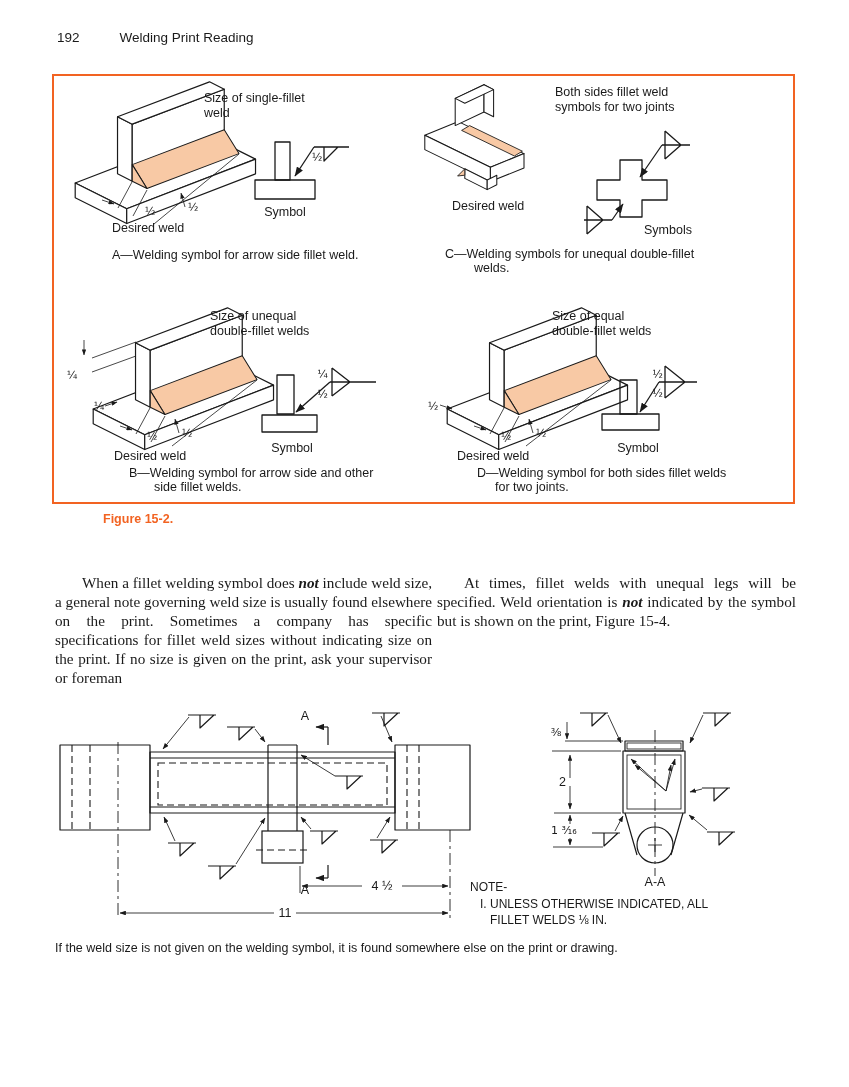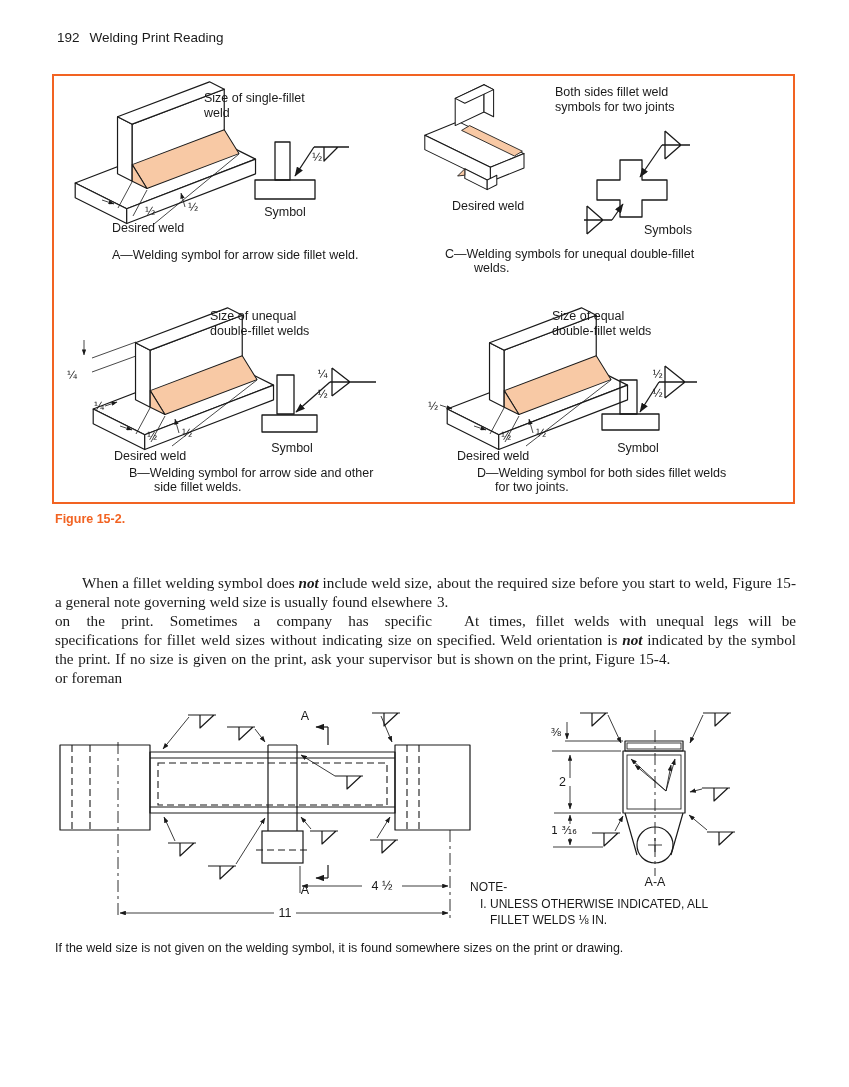--- a/index.html
+++ b/index.html
@@ -6,21 +6,21 @@
   html,body { background:#ffffff; }
   body {
     width:849px; height:1087px; position:relative; overflow:hidden;
     font-family:"Liberation Sans","DejaVu Sans",sans-serif; color:#1a1a1a;
   }
   .abs { position:absolute; }
 
   
   .pg-header { left:57px; top:30px; font-size:13.5px; }
   .pg-num { font-weight:normal; }
-  .pg-title { margin-left:10px; }
+  .pg-title { margin-left:40px; }
 
   
   .fig2-box { left:52px; top:74px; width:743px; height:430px; border:2px solid #F26322; background:#fff; }
 
   
   svg text { font-family:"Liberation Sans","DejaVu Sans",sans-serif; font-size:12.5px; fill:#1a1a1a; }
   svg text.dim { font-size:11px; font-family:"DejaVu Sans","Liberation Sans",sans-serif; }
   svg text.mid { text-anchor:middle; }
   svg text.end { text-anchor:end; }
   .ln   { stroke:#1a1a1a; stroke-width:1.3; fill:none; stroke-linejoin:round; }
@@ -30,21 +30,21 @@
 
   
   .f3   { stroke:#1a1a1a; stroke-width:1.2; fill:none; stroke-linejoin:round; }
   .f3d  { stroke:#1a1a1a; stroke-width:1.1; fill:none; stroke-dasharray:7 4; }
   .f3c  { stroke:#1a1a1a; stroke-width:0.9; fill:none; stroke-dasharray:12 4 3 4; }
   .f3t  { stroke:#1a1a1a; stroke-width:0.85; fill:none; }
   .fillw{ fill:#ffffff; stroke:#1a1a1a; stroke-width:1.2; }
 
   
   .figcap { font-size:12.5px; line-height:15px; }
-  .figcap .t { color:#F26322; font-weight:bold; }
+  .figcap .t { color:#F26322; font-weight:bold;margin-left:48px; }
 
   
   .col { font-family:"Liberation Serif","DejaVu Serif",serif; font-size:15.2px; line-height:19px; text-align:justify; }
   .col p.indent { text-indent:27px; }
   .col .em { font-weight:bold; font-style:italic; }
 </style>
 </head>
 <body>
 
 <div class="abs pg-header">
@@ -185,21 +185,20 @@
 </div>
 
 <div class="abs figcap" style="left:55px; top:512px; width:700px;">
   <div class="t">Figure 15-2.</div>
 </div>
 
 <div class="abs col" style="left:55px; top:573px; width:377px;">
   <p class="indent"><span>When a fillet welding symbol does </span><span class="em">not</span><span> include weld size, a general note governing weld size is usually found elsewhere on the print. Sometimes a company has specific specifications for fillet weld sizes without indicating size on the print. If no size is given on the print, ask your supervisor or foreman</span></p>
 </div>
 <div class="abs col" style="left:437px; top:573px; width:359px;">
-  <p>about the required size before you start to weld, Figure 15-3.</p>
   <p class="indent"><span>At times, fillet welds with unequal legs will be specified. Weld orientation is </span><span class="em">not</span><span> indicated by the symbol but is shown on the print, Figure 15-4.</span></p>
 </div>
 
 <div class="abs" style="left:50px; top:700px;">
 <svg width="750" height="242" viewBox="0 0 750 242">
   <defs>
     <marker id="ar3" viewBox="0 0 8 6" refX="7.5" refY="3" markerWidth="7.5" markerHeight="5.5" orient="auto-start-reverse">
       <path d="M0,0L8,3L0,6Z" fill="#1a1a1a"></path>
     </marker>
     <g id="flag3">
@@ -306,14 +305,14 @@
 
   <g>
     <text x="420" y="191" style="font-size:12px">NOTE-</text>
     <text x="430" y="208" style="font-size:12px">I. UNLESS OTHERWISE INDICATED, ALL</text>
     <text x="440" y="224" style="font-size:12px">FILLET WELDS ⅛ IN.</text>
   </g>
 </svg>
 </div>
 
 <div class="abs figcap" style="left:55px; top:941px; width:720px;">
-  <div>If the weld size is not given on the welding symbol, it is found somewhere sizes on the print or drawing.</div>
+  <div>If the weld size is not given on the welding symbol, it is found somewhere else on the print or drawing.</div>
 </div>
 
 </body></html>

